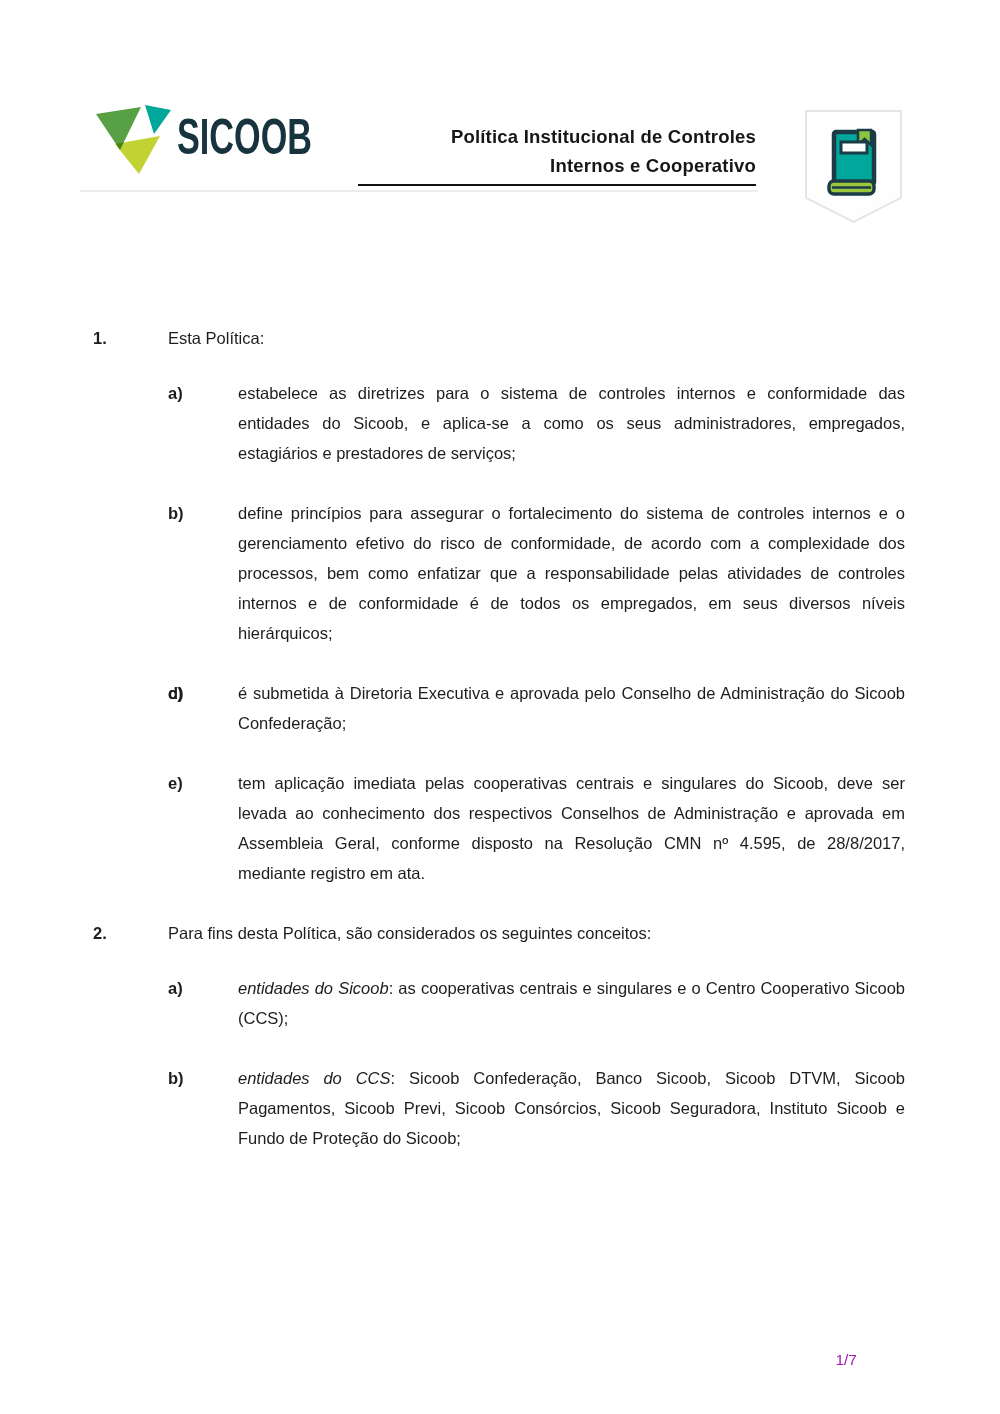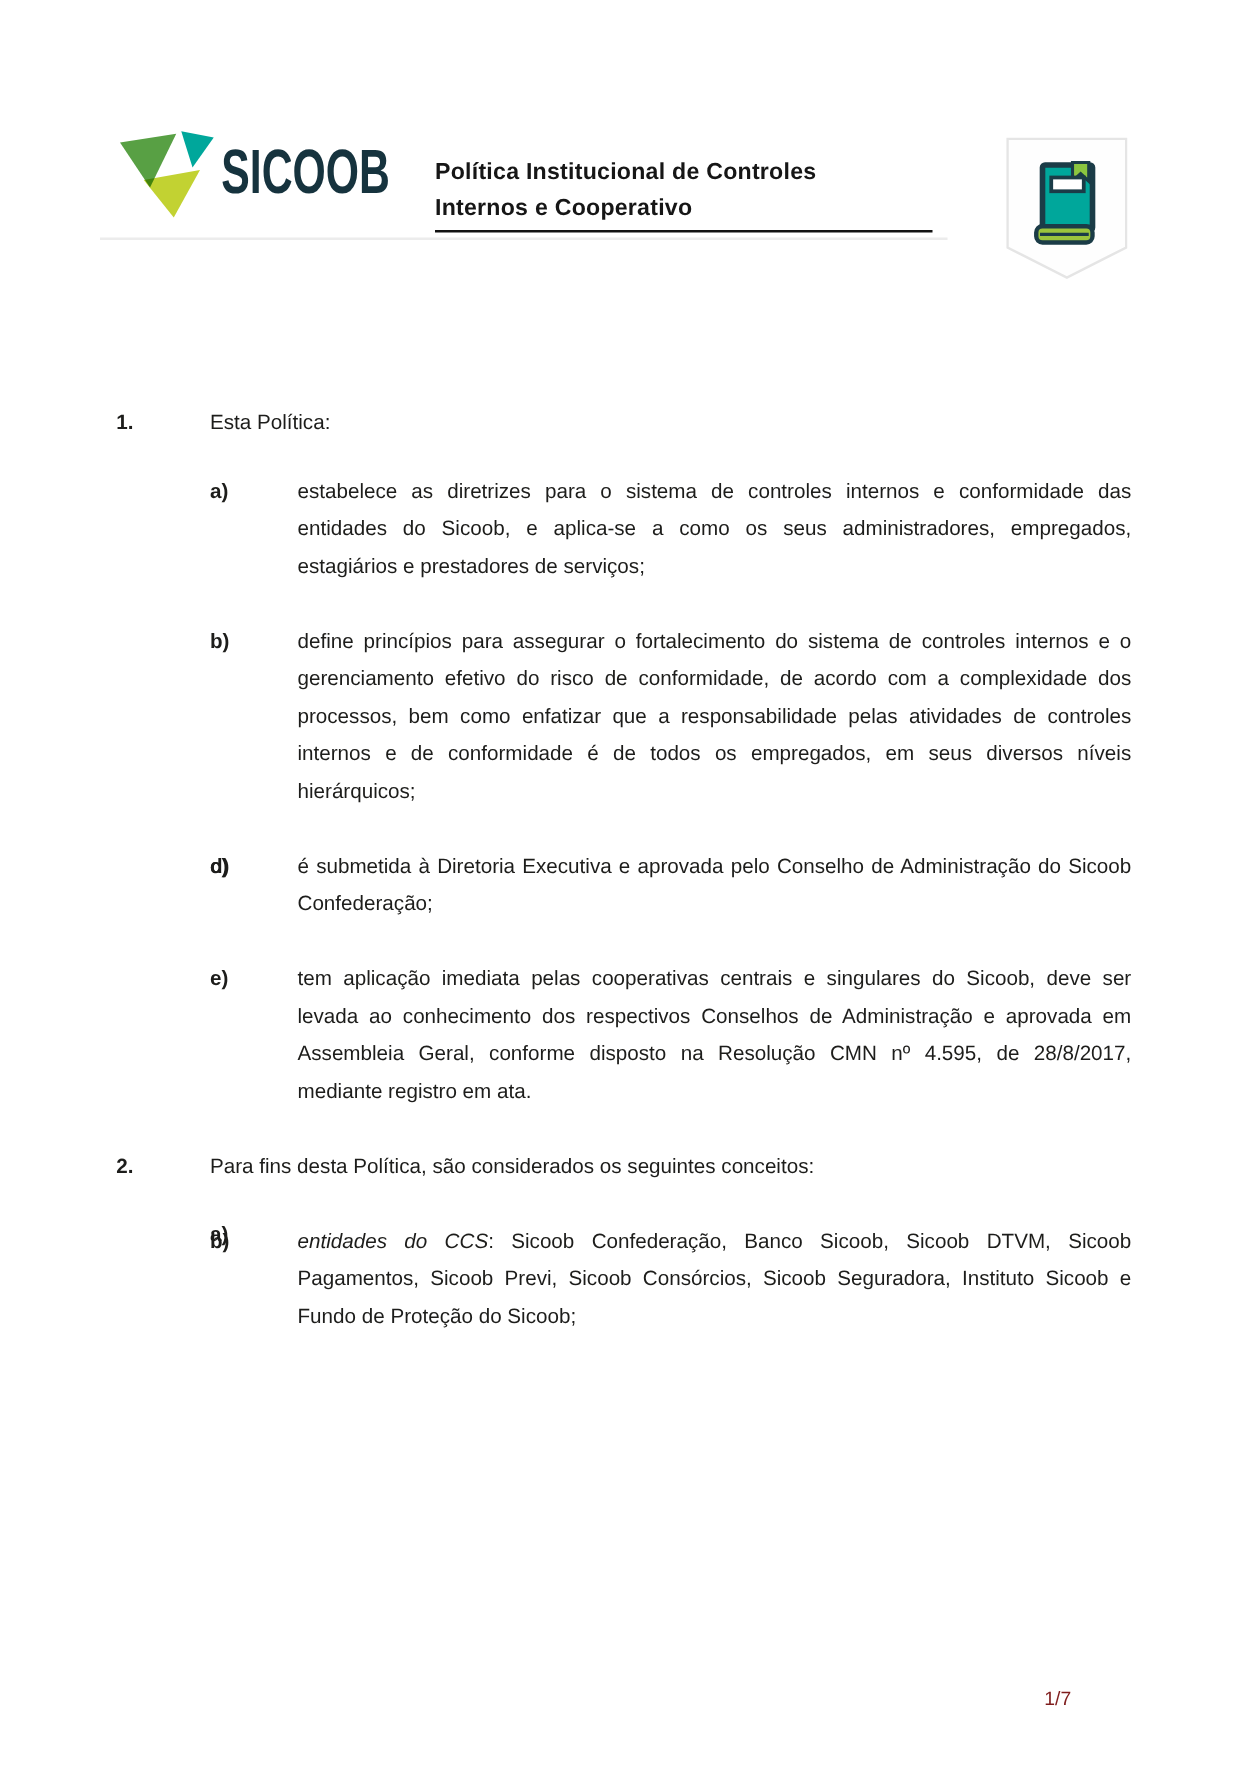--- a/index.html
+++ b/index.html
@@ -6,21 +6,21 @@
   html, body { background: #ffffff; }
   body {
     width: 1000px; height: 1414px; position: relative;
     font-family: "Liberation Sans", sans-serif;
     color: #1d1d1b;
   }
   .page { position: absolute; inset: 0; background: #fff; overflow: hidden; margin-top: 40px; }
 
   
   .logo { position: absolute; left: 93px; top: 62px; }
-  .title-block { position: absolute; top: 82px; right: 254px; }
+  .title-block { position: absolute; top: 82px; right: 244px; text-align: right; }
   .title-line {
     font-size: 18.5px; font-weight: bold; color: #161616;
     line-height: 29px; letter-spacing: 0.2px; white-space: nowrap;
   }
   .title-underline { width: 398px; border-top: 2px solid #121212; margin-top: 4px; margin-left: auto; }
   .header-rule { position: absolute; top: 150px; left: 80px; width: 678px; border-top: 2px solid #ececec; }
   .badge { position: absolute; left: 805px; top: 70px; width: 97px; height: 115px; }
 
   
   main { position: absolute; left: 93px; top: 283px; width: 812px; font-size: 16.5px; line-height: 30px; }
@@ -29,21 +29,21 @@
   .num { position: absolute; left: 0; top: 0; font-weight: bold; }
   .htext { margin-left: 75px; }
   .letter { position: absolute; left: 75px; top: 0; font-weight: bold; }
   .ptext { margin-left: 145px; text-align: justify; }
   .ptext em { font-style: italic; }
   .item-2 { margin-top: 15px; }
 
   
   footer { position: absolute; left: 93px; top: 1290px; width: 812px; color: #174a55; font-size: 15.5px; line-height: 20px; }
   .restricted { font-weight: bold; }
-  .pagenum { position: absolute; right: 48px; top: 20px; color: #7f1d1d; }
+  .pagenum { position: absolute; right: 48px; top: 20px; color: #a21caf; }
 </style>
 </head>
 <body>
 
 <div class="page">
 
   <header>
 
     <div class="logo">
       <svg width="222" height="74" viewBox="0 0 222 74">
@@ -110,20 +110,21 @@
     </section>
 
     <section class="item item-2">
       <div class="row head">
         <span class="num">2.</span>
         <p class="htext">Para fins desta Política, são considerados os seguintes conceitos:</p>
       </div>
 
       <div class="row sub">
         <span class="letter">a)</span>
+        <p class="ptext"><em>entidades do Sicoob</em><span>: as cooperativas centrais e singulares e o Centro Cooperativo Sicoob (CCS);</span></p>
       </div>
 
       <div class="row sub">
         <span class="letter">b)</span>
         <p class="ptext"><em>entidades do CCS</em><span>: Sicoob Confederação, Banco Sicoob, Sicoob DTVM, Sicoob Pagamentos, Sicoob Previ, Sicoob Consórcios, Sicoob Seguradora, Instituto Sicoob e Fundo de Proteção do Sicoob;</span></p>
       </div>
     </section>
 
   </main>
 

